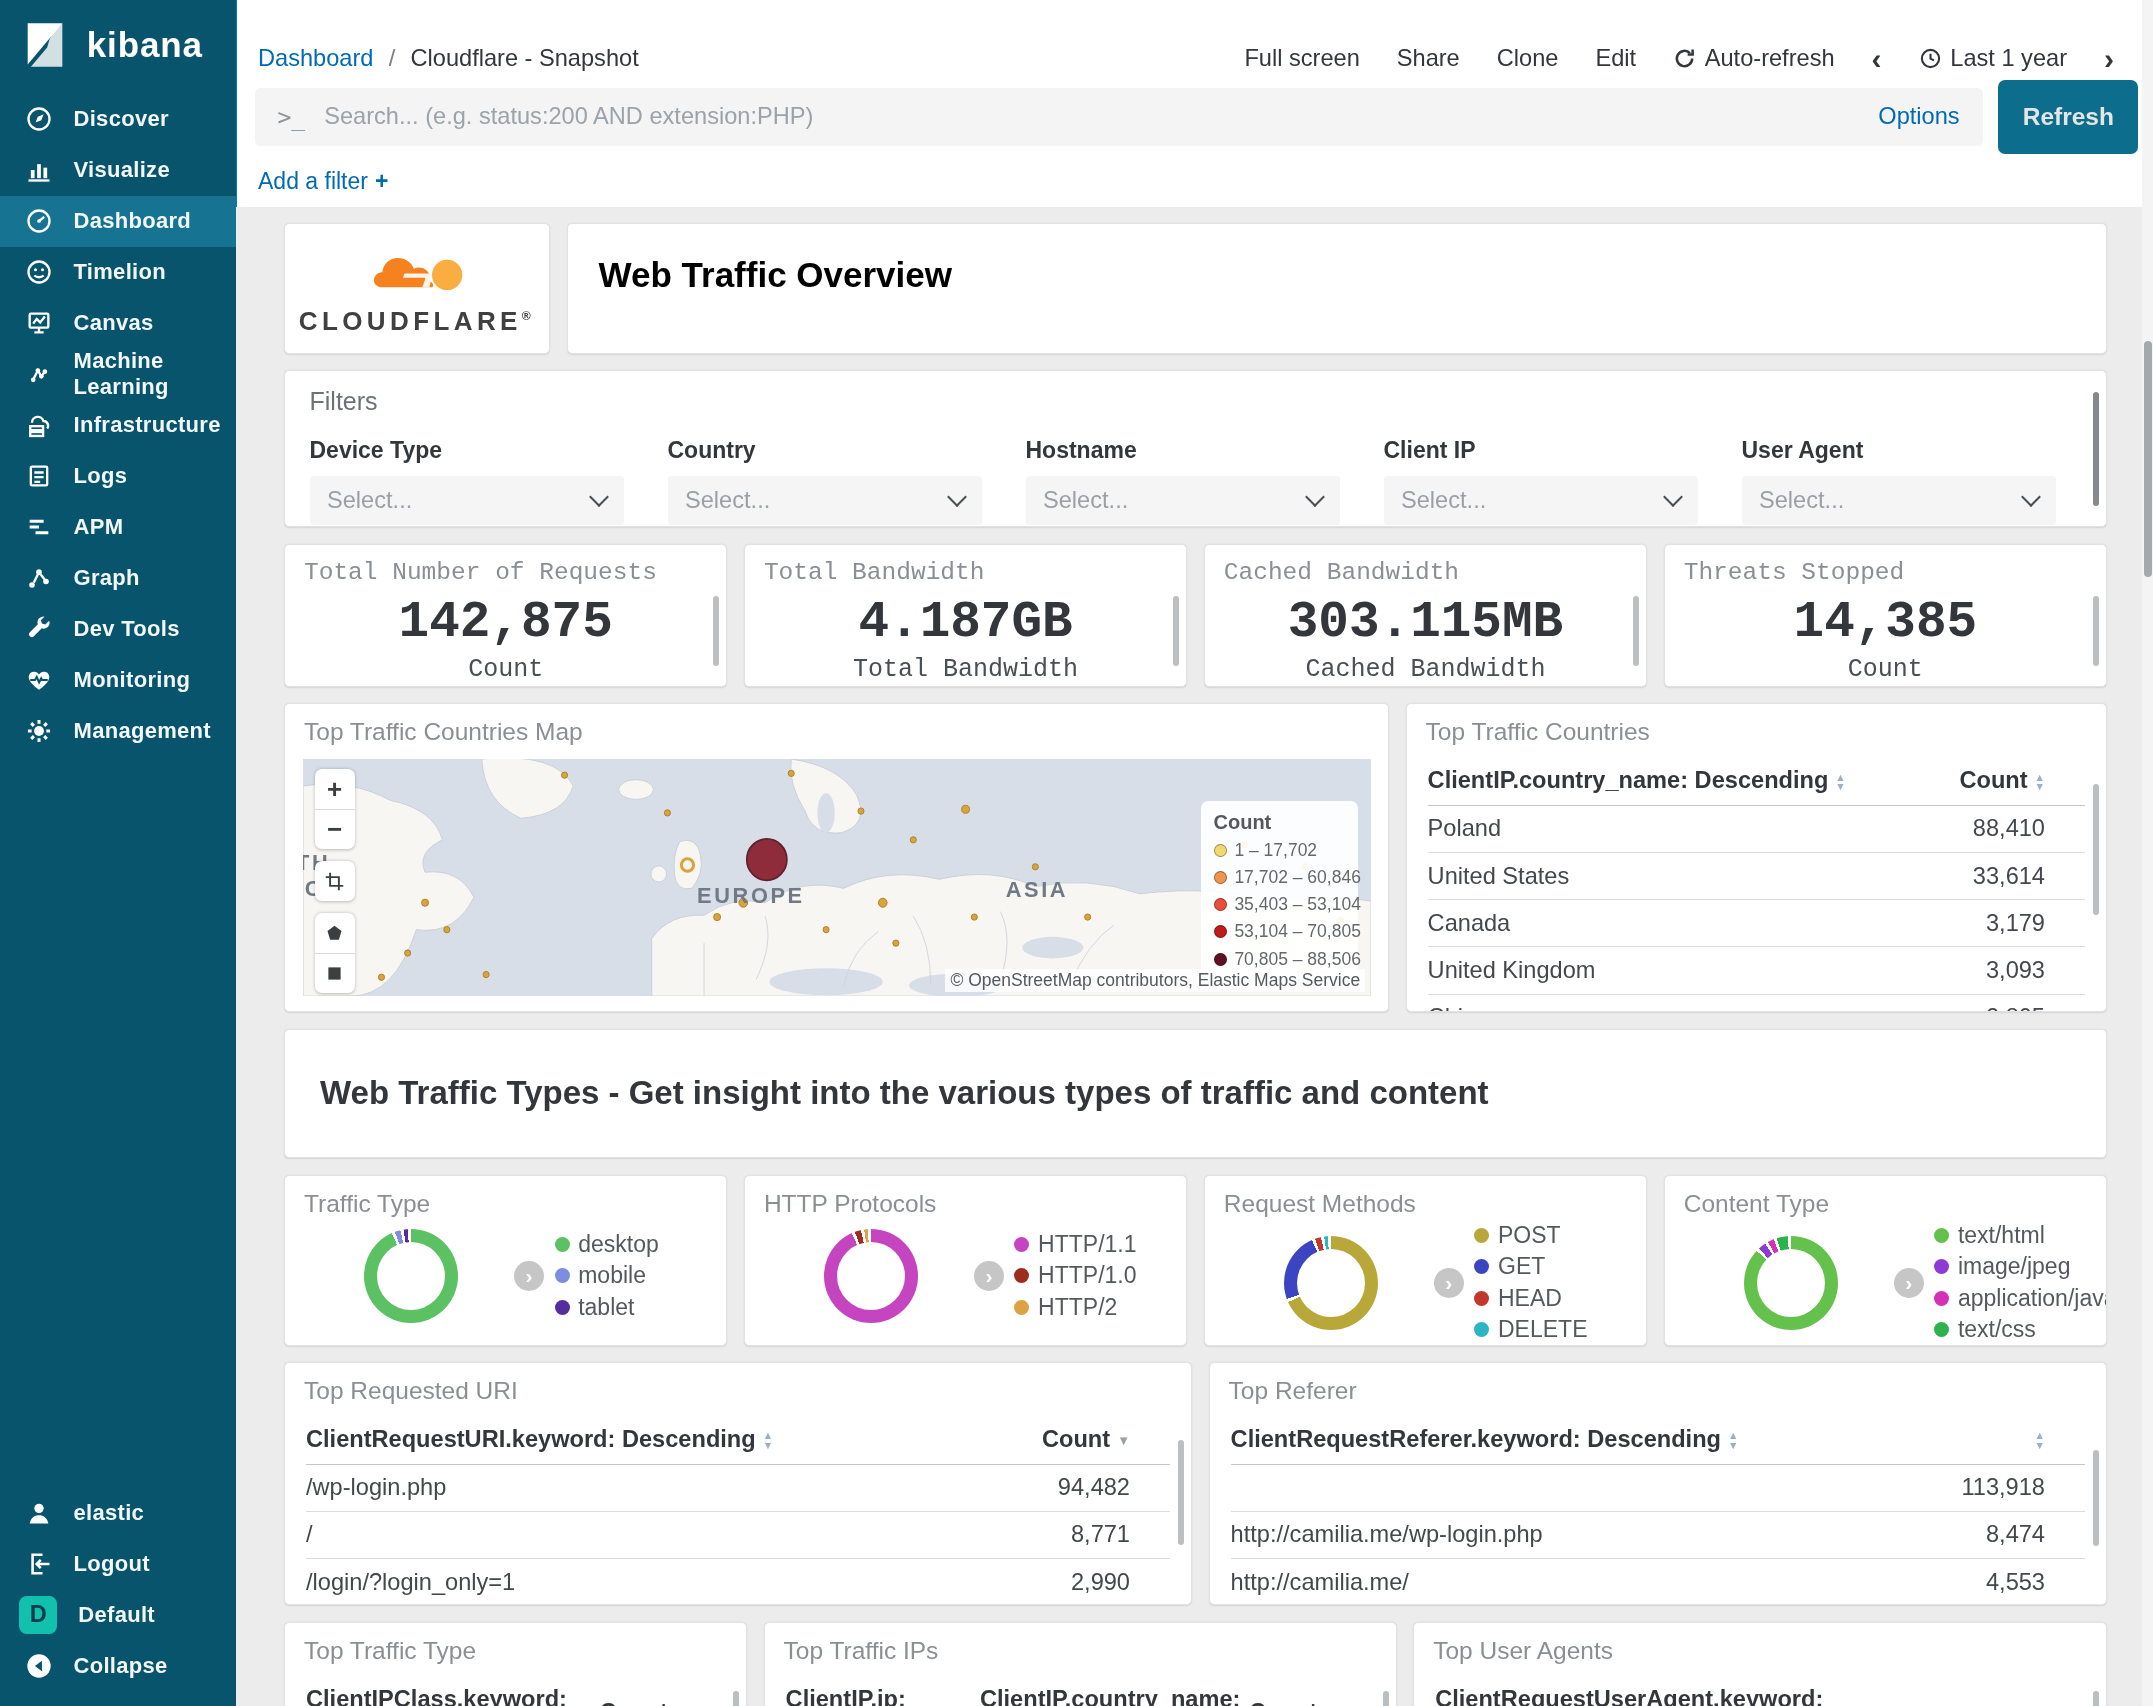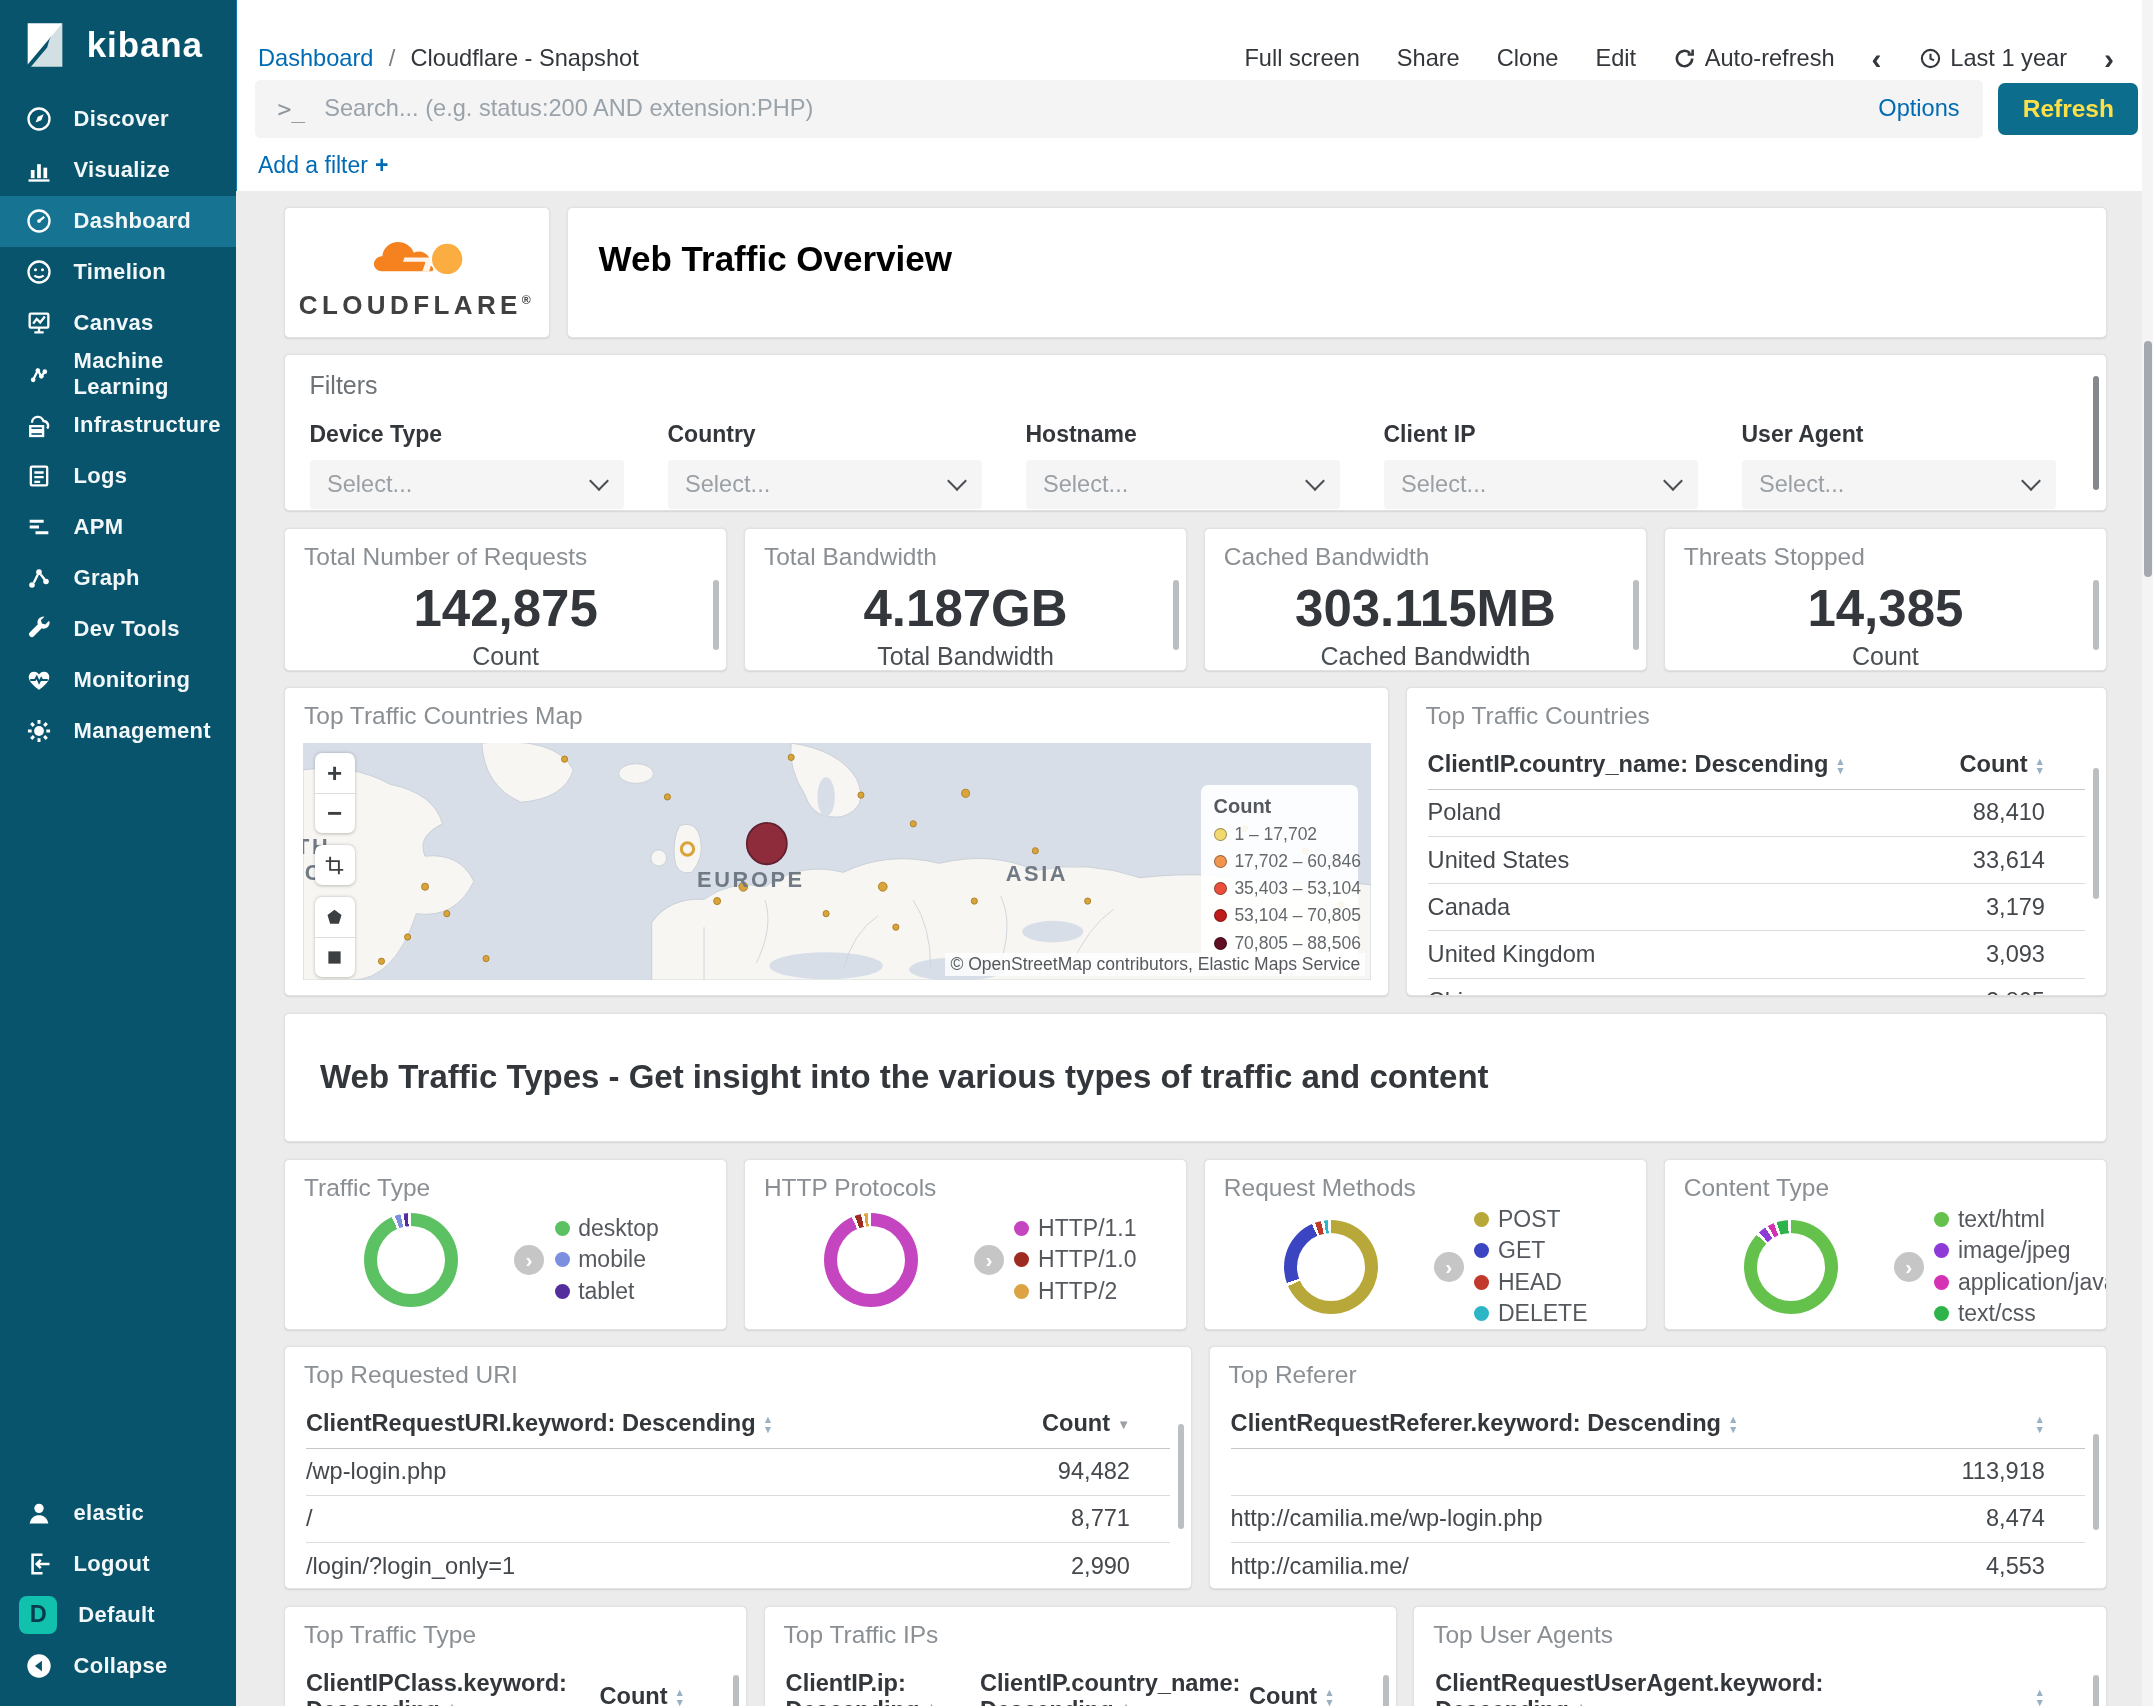--- a/index.html
+++ b/index.html
@@ -35,21 +35,21 @@
   .topmenu .mi { cursor:pointer; display:flex; align-items:center; gap:8.7px; }
   .topmenu svg { width:23px; height:23px; }
   .chev-btn { font-size:30px; font-weight:700; line-height:1; cursor:pointer; }
 
   .search-row { display:flex; align-items:center; gap:15.7px; margin:8.7px 15.7px 0 17.5px; }
   .search-box { flex:1; height:58px; background:#f4f4f4; border-radius:5.2px; display:flex; align-items:center; padding:0 23px; }
   .prompt { font-family:"DejaVu Sans Mono",monospace; font-size:23px; color:#8d949b; margin-right:19px; }
   .search-input { flex:1; border:none; outline:none; background:transparent; font-size:23.6px; color:#3b3f42; }
   .search-input::placeholder { color:#9aa2aa; }
   .options-link { color:#006bb4; font-size:23.6px; cursor:pointer; margin-left:17.5px; }
-  .refresh-btn { width:140px; height:52px; background:#0c6d8c; border:none; border-radius:7px; color:#fde047;
+  .refresh-btn { width:140px; height:74px; background:#0c6d8c; border:none; border-radius:7px; color:#e5e5e5;
                  font-size:24.5px; font-weight:600; cursor:pointer; font-family:inherit; }
   .addfilter-row { margin:14px 0 12.2px 21px; font-size:23px; }
   .addfilter-link { color:#006bb4; cursor:pointer; }
   .plus-ic { font-weight:700; margin-left:7px; }
 
   
   .dash { flex:1; background:#ececec; padding:15.7px 47px 0 48px; overflow:hidden; }
   .row { display:flex; gap:16.6px; margin-bottom:16.6px; }
   .panel { background:#fff; border:0.9px solid #e2e2e2; border-radius:5.2px; box-shadow:0 0.9px 1.7px rgba(0,0,0,.1); position:relative; overflow:hidden; }
   .ptitle { padding:14px 19px 0 19px; font-size:24.5px; color:#8a8f94; }
@@ -71,21 +71,21 @@
   .field { flex:1; }
   .field-label { font-size:23px; font-weight:700; color:#33373b; }
   .select { margin-top:12.2px; height:49px; background:#f5f5f5; border-radius:3.5px; display:flex; align-items:center;
             justify-content:space-between; padding:0 17.5px; cursor:pointer; }
   .select-value { font-size:23.6px; color:#9aa0a6; }
   .select-chev { width:14px; height:14px; border-right:2.6px solid #4a4f54; border-bottom:2.6px solid #4a4f54;
                  transform:rotate(45deg); margin-top:-7px; }
 
   
   .r-metrics { height:143px; }
-  .metric { flex:1; display:flex; flex-direction:column; }
+  .metric { flex:1; display:flex; flex-direction:column;font-family:Liberation Mono, monospace; }
   .mval { text-align:center; font-size:51px; font-weight:700; color:#33373b; margin-top:8.7px; }
   .mcap { text-align:center; font-size:25px; color:#4a4f54; margin-top:3.5px; }
 
   
   .r-map { height:309px; }
   .map-panel { width:1105px; display:flex; flex-direction:column; }
   .map-area { position:relative; margin:12.2px 17.5px 15.7px 17.5px; flex:1; background:#d8dee8; overflow:hidden; }
   .map-area svg.mapsvg { position:absolute; inset:0; width:100%; height:100%; }
   .map-controls { position:absolute; left:12.2px; top:10.5px; display:flex; flex-direction:column; gap:12.2px; z-index:5; }
   .ctl-group { background:#fff; border-radius:7px; box-shadow:0 0.9px 3.5px rgba(0,0,0,.25); overflow:hidden; }

